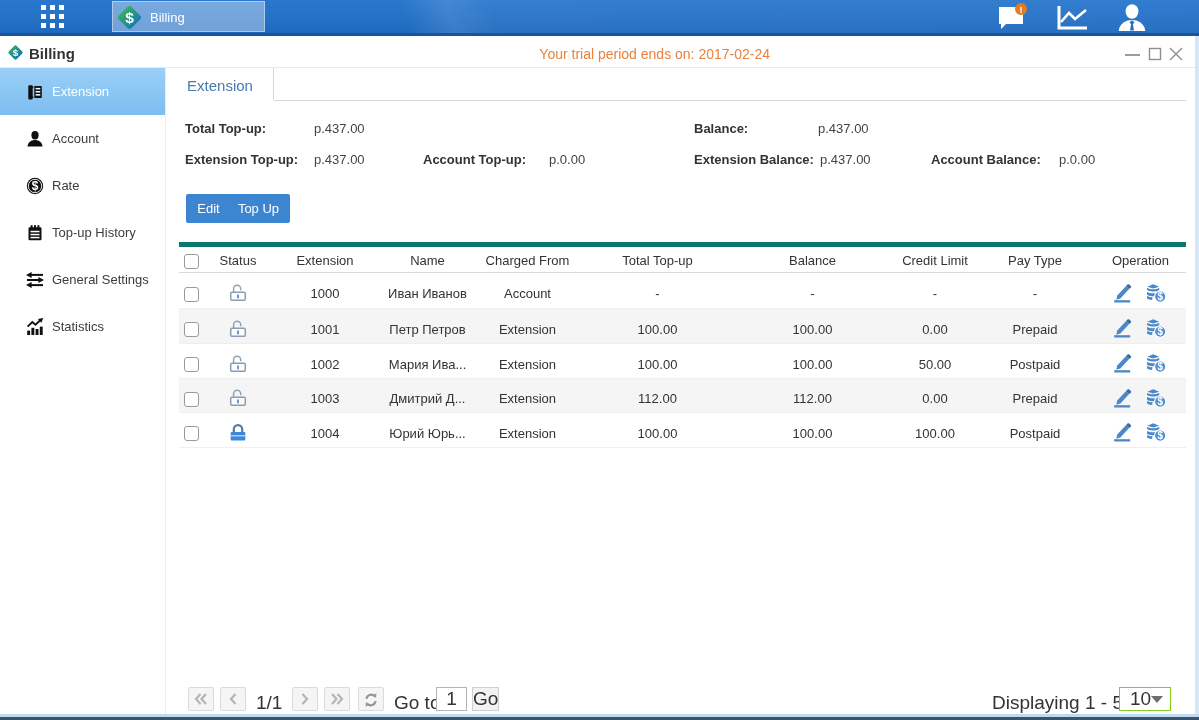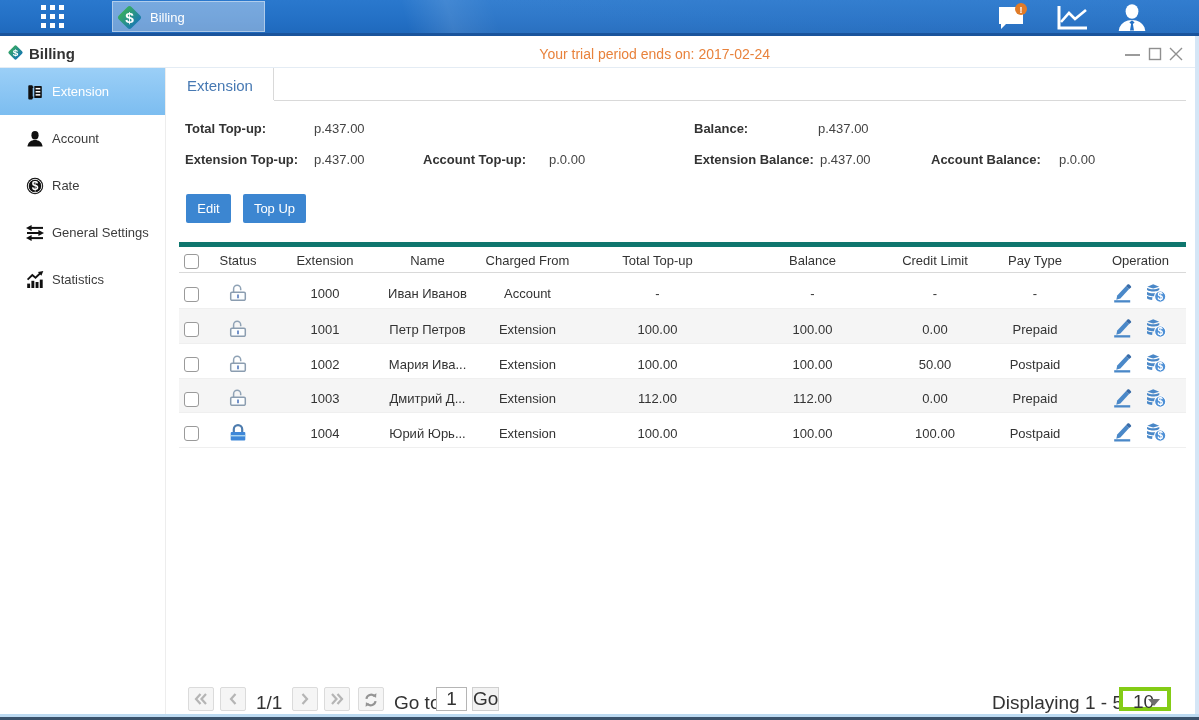--- a/index.html
+++ b/index.html
@@ -51,21 +51,21 @@
 .c2{width:54px}.c3{width:120px}.c4{width:85px}.c5{width:115px}
 .c6{width:145px}.c7{width:165px}.c8{width:80px}.c9{width:120px}.c10{width:91px}
 .cb{display:inline-block;width:15px;height:15px;border:1px solid #9a9a9a;border-radius:3px;background:#fff;vertical-align:middle}
 
 #pager{position:absolute;left:0;top:619px;width:1172px;height:26px;font-size:19px}
 .pbtn{position:absolute;width:26px;height:24px;background:#f5f5f5;border:1px solid #dbdbdb;border-radius:2px;
   text-align:center;color:#b0b0b0;font-size:18px;line-height:21px;font-weight:bold}
 .ptxt{position:absolute;top:5px;color:#333}
 #goin{position:absolute;width:31px;height:24px;border:1px solid #b5b5b5;background:#fff;text-align:center;line-height:22px;color:#333}
 #gobtn{position:absolute;width:27px;height:24px;background:#f2f2f2;border:1px solid #cfcfcf;text-align:center;line-height:22px;color:#333}
-#pagesize{position:absolute;width:52px;height:24px;border:4px solid #84cc16;background:#fff;line-height:22px;padding-left:10px;color:#333}
+#pagesize{position:absolute;width:52px;height:24px;border:1px solid #84cc16;background:#fff;line-height:22px;padding-left:10px;color:#333}
 #pagesize svg{position:absolute;right:7px;top:8px}
 
 #bline{position:absolute;left:0;top:714px;width:1199px;height:3px;background:#bcdaf1}
 #bdark{position:absolute;left:0;top:717px;width:1199px;height:3px;background:#3a526b}
 #redge{position:absolute;left:1195px;top:36px;width:4px;height:678px;background:#d5e6f6}
 </style>
 </head>
 <body>
 
 <div id="topbar">
@@ -159,20 +159,34 @@
   <div class="mi">
       <span class="ic"><svg width="18" height="18" viewBox="0 0 18 18">
           <circle cx="9" cy="9" r="8.2" fill="#101010"></circle>
           <circle cx="9" cy="9" r="6.7" fill="none" stroke="#fff" stroke-width="0.9"></circle>
           <text x="9" y="13.4" font-size="12" font-weight="bold" fill="#fff" text-anchor="middle" font-family="Liberation Sans">$</text>
         </svg></span>
       <span class="lb">Rate</span>
     </div>
   <div class="mi">
       <span class="ic"><svg width="18" height="18" viewBox="0 0 18 18">
+          <rect x="2.5" y="3.2" width="13" height="13" rx="1.2" fill="#101010"></rect>
+          <rect x="4.6" y="1.2" width="2" height="3.6" fill="#101010"></rect>
+          <rect x="8" y="1.2" width="2" height="3.6" fill="#101010"></rect>
+          <rect x="11.4" y="1.2" width="2" height="3.6" fill="#101010"></rect>
+          <g fill="#fff">
+            <rect x="4.5" y="6.8" width="9" height="1.5"></rect>
+            <rect x="4.5" y="9.8" width="9" height="1.5"></rect>
+            <rect x="4.5" y="12.8" width="9" height="1.5"></rect>
+          </g>
+        </svg></span>
+      <span class="lb">Top-up History</span>
+    </div>
+  <div class="mi">
+      <span class="ic"><svg width="18" height="18" viewBox="0 0 18 18">
           <g stroke="#101010" stroke-width="2">
             <line x1="4" y1="3.9" x2="17" y2="3.9"></line>
             <line x1="1" y1="9" x2="14" y2="9"></line>
             <line x1="4" y1="14.1" x2="17" y2="14.1"></line>
           </g>
           <g fill="#101010">
             <path d="M0 3.9l5.6-3v6z"></path>
             <path d="M18 9l-5.6-3v6z"></path>
             <path d="M0 14.1l5.6-3v6z"></path>
           </g>
@@ -203,21 +217,21 @@
   <div class="val" style="left:651px;top:53px">p.437.00</div>
   <div class="lbl" style="left:18px;top:84px">Extension Top-up:</div>
   <div class="val" style="left:147px;top:84px">p.437.00</div>
   <div class="lbl" style="left:256px;top:84px">Account Top-up:</div>
   <div class="val" style="left:382px;top:84px">p.0.00</div>
   <div class="lbl" style="left:527px;top:84px">Extension Balance:</div>
   <div class="val" style="left:653px;top:84px">p.437.00</div>
   <div class="lbl" style="left:764px;top:84px">Account Balance:</div>
   <div class="val" style="left:892px;top:84px">p.0.00</div>
   <div class="btn" style="left:19px;top:126px;width:45px">Edit</div>
-  <div class="btn" style="left:76px;top:126px;width:63px">Top Up</div>
+  <div class="btn" style="left:60px;top:126px;width:63px">Top Up</div>
   <div id="grid">
     <div class="trow" id="ghead">
       <div class="c c1"><span class="cb"></span></div>
       <div class="c c2">Status</div>
       <div class="c c3">Extension</div>
       <div class="c c4">Name</div>
       <div class="c c5">Charged From</div>
       <div class="c c6">Total Top-up</div>
       <div class="c c7">Balance</div>
       <div class="c c8">Credit Limit</div>

